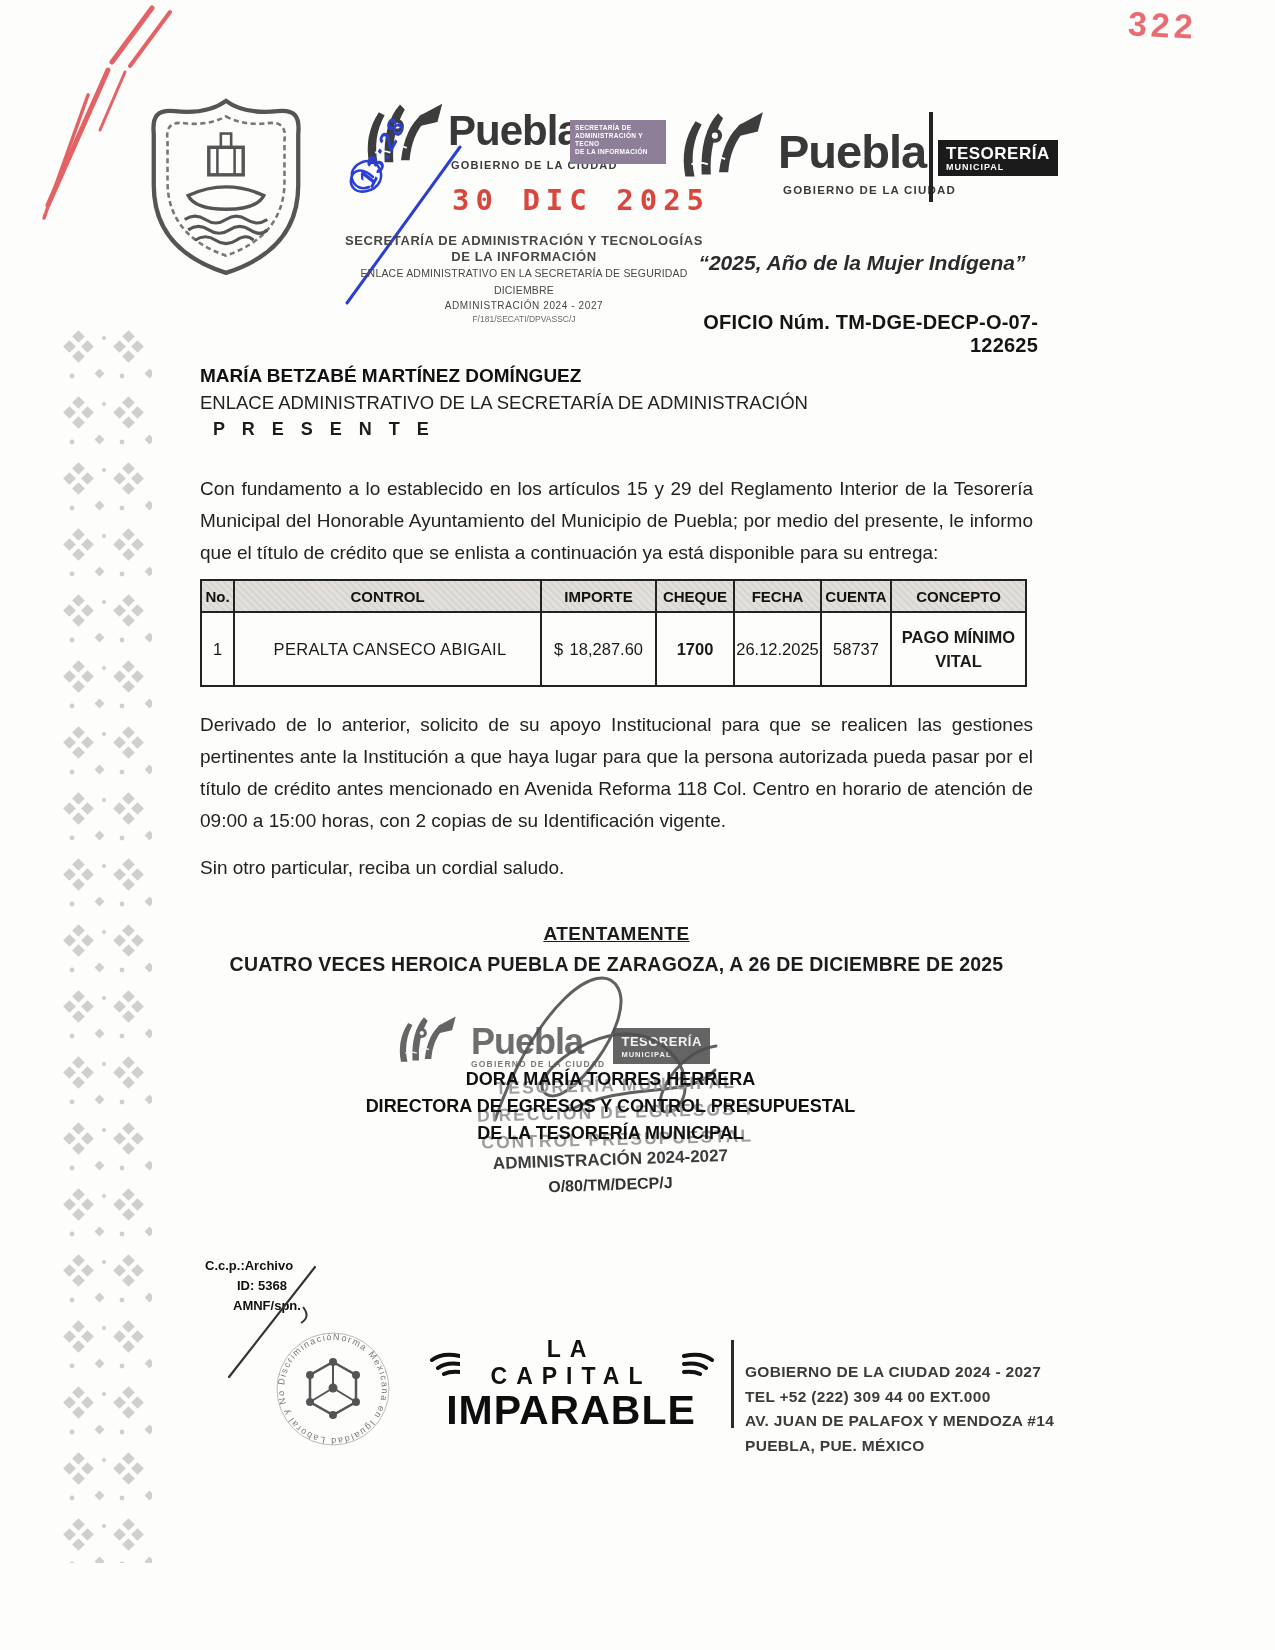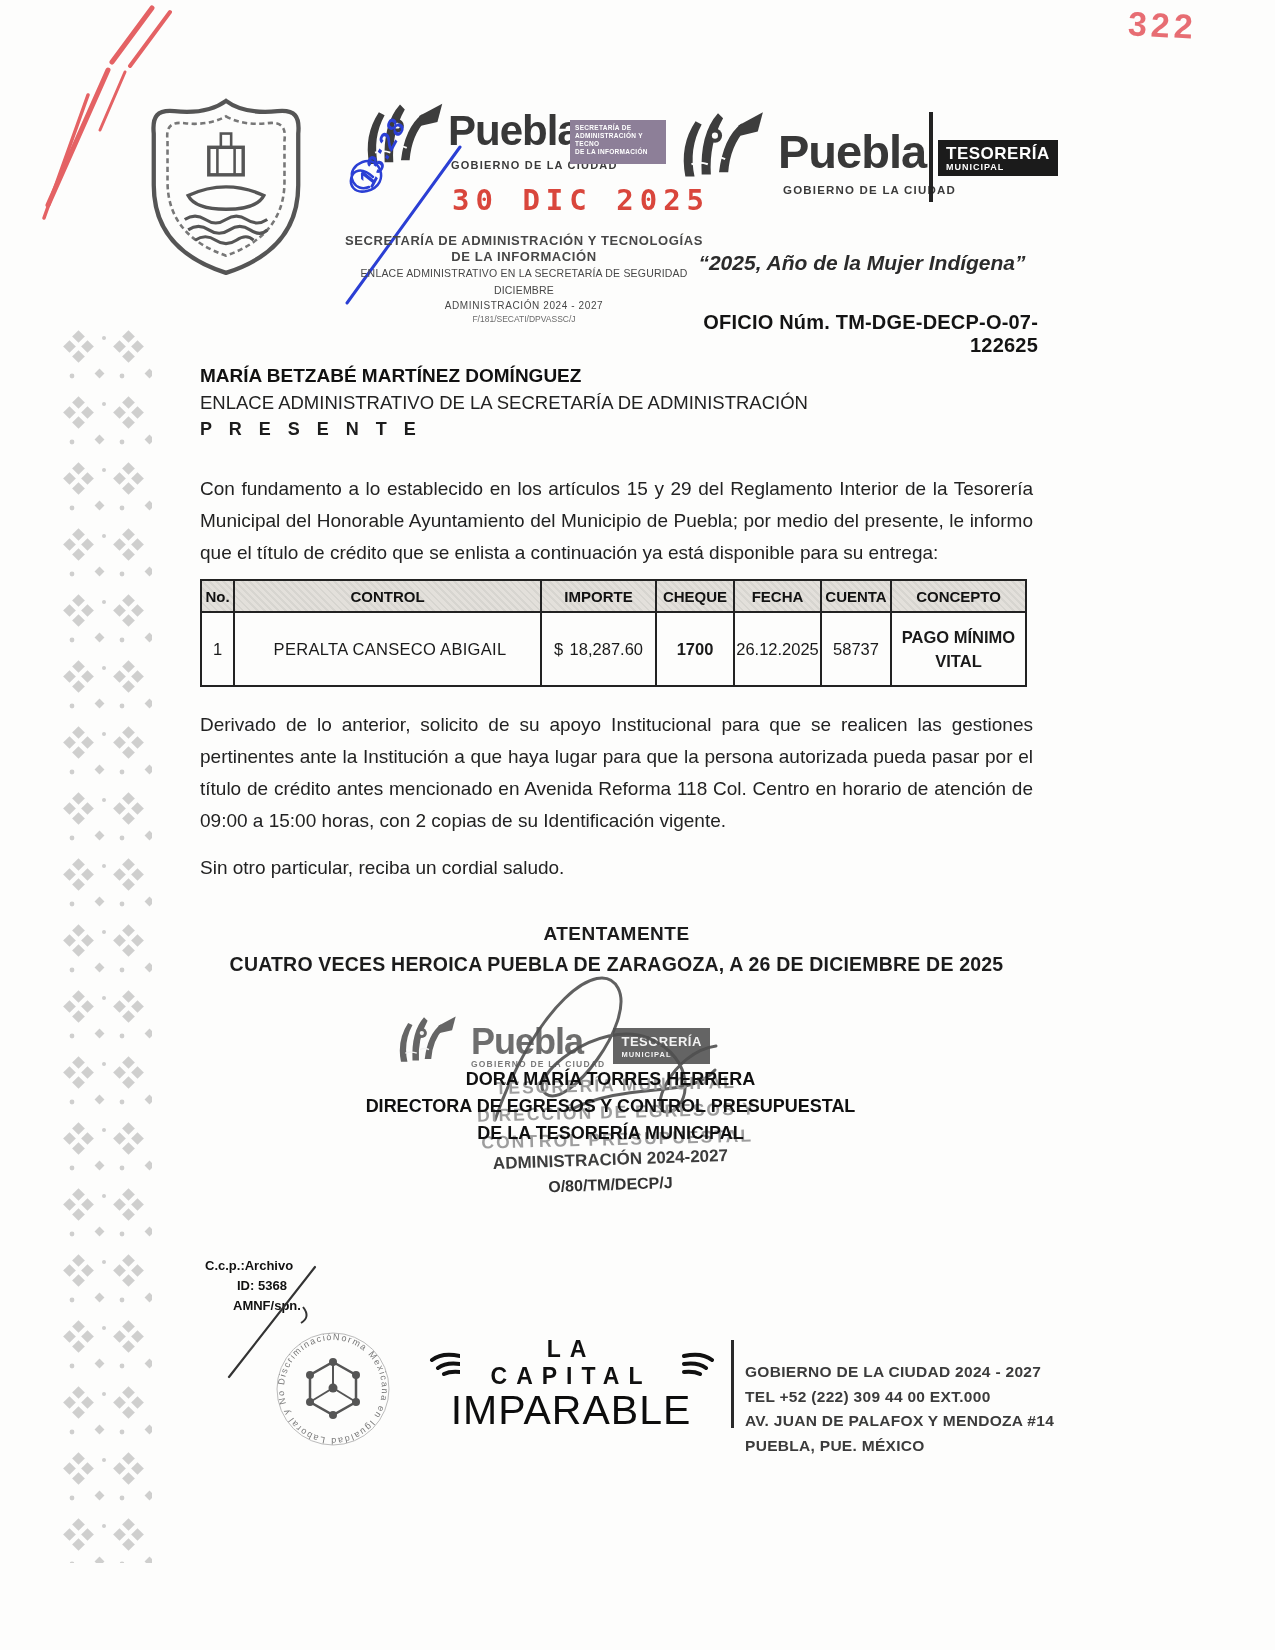--- a/index.html
+++ b/index.html
@@ -27,58 +27,58 @@
   .tes-box .t1{font-size:17px;font-weight:800;letter-spacing:.5px;line-height:17px;}
   .tes-box .t2{font-size:9px;font-weight:700;letter-spacing:1px;line-height:10px;}
   .motto{left:672px;top:251px;width:380px;font-size:21px;font-weight:700;font-style:italic;
          color:#2b2b2b;text-align:center;}
   .oficio{left:640px;top:311px;width:398px;text-align:right;font-size:20px;font-weight:800;
           color:#141414;letter-spacing:.2px;}
   
   .letter{left:200px;top:362px;width:833px;}
   .addr-name{font-size:19px;font-weight:800;line-height:27px;color:#111;}
   .addr-line{font-size:18.5px;line-height:27px;color:#222;}
-  .presente{font-size:18px;font-weight:700;letter-spacing:6px;line-height:27px;}
+  .presente{font-size:18px;font-weight:700;letter-spacing:6px;line-height:27px;margin-left:13px;}
   .para{font-size:19px;line-height:32px;text-align:justify;color:#222;}
   .p1{margin-top:30px;}
   .p2{margin-top:22px;}
   .closing{margin-top:20px;font-size:19px;color:#222;}
   
   table.pay{border-collapse:collapse;margin-top:10px;width:825px;table-layout:fixed;}
   table.pay th,table.pay td{border:2px solid #222;}
   table.pay th{height:28px;font-size:15px;font-weight:800;color:#111;
     background:#e3e0db;
     background-image:repeating-linear-gradient(45deg,rgba(0,0,0,.05) 0 2px,transparent 2px 5px);}
   table.pay td{height:70px;font-size:16.5px;color:#1a1a1a;text-align:center;}
   td.nombre{text-align:left;padding-left:6px;letter-spacing:.3px;}
   td.importe{padding:0 12px;}
   td.importe .wrap{display:flex;justify-content:space-between;}
   td.cheque{font-weight:800;}
   td.concepto{font-weight:800;font-size:15.5px;line-height:24px;}
   
   .center{text-align:center;}
-  .atent{margin-top:44px;font-size:19px;font-weight:800;letter-spacing:.5px;}
+  .atent{margin-top:44px;font-size:19px;font-weight:800;letter-spacing:.5px;text-decoration:underline;}
   .placedate{margin-top:8px;font-size:19.5px;font-weight:800;letter-spacing:.2px;}
   .sigblock{position:relative;height:260px;margin-top:4px;}
   .sig-stamp-logo{position:absolute;left:185px;top:30px;opacity:.82;filter:grayscale(1) contrast(.9);}
   .stamp-overlay{position:absolute;left:0;right:0;top:92px;text-align:center;color:#9d9d9d;
                  transform:rotate(-1.5deg);font-weight:700;font-size:17.5px;line-height:27px;
                  letter-spacing:2px;}
   .sig-text{position:absolute;left:0;right:12px;top:86px;text-align:center;}
   .sig-text .n1{font-size:18px;font-weight:800;line-height:27px;color:#101010;}
   .sig-text .n2{font-size:18px;font-weight:800;line-height:27px;color:#101010;}
   .sig-admin{font-size:17px;font-weight:700;color:#3d3d3d;transform:rotate(-2deg);line-height:26px;}
   .sig-ref{font-size:16px;font-weight:600;color:#333;transform:rotate(-2deg);line-height:24px;}
   
   .ccp{left:205px;top:1256px;font-size:13px;font-weight:800;color:#111;line-height:20px;}
   .ccp .i1{margin-left:32px;} .ccp .i2{margin-left:28px;}
   .capital{left:428px;top:1336px;width:286px;text-align:center;}
   .capital .row1{display:flex;align-items:center;justify-content:center;gap:6px;}
   .capital .lc{font-size:23px;font-weight:800;letter-spacing:9px;color:#101010;}
-  .capital .imp{font-size:41px;font-weight:400;letter-spacing:1px;color:#0d0d0d;line-height:40px;}
+  .capital .imp{font-size:41px;font-weight:700;letter-spacing:1px;color:#0d0d0d;line-height:40px;}
   .divider{left:731px;top:1340px;width:3px;height:88px;background:#2a2a2a;}
   .address{left:745px;top:1360px;font-size:15.5px;color:#3b3b3b;line-height:24.5px;
            letter-spacing:.3px;font-weight:600;}
 </style>
 </head>
 <body>
 
 <svg width="0" height="0" style="position:absolute">
   <defs>
     <symbol id="talavera" viewBox="0 0 100 100">

